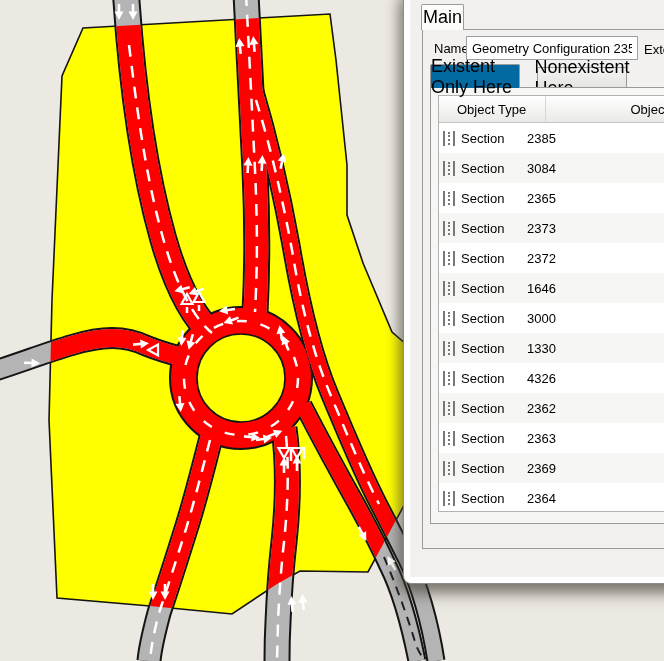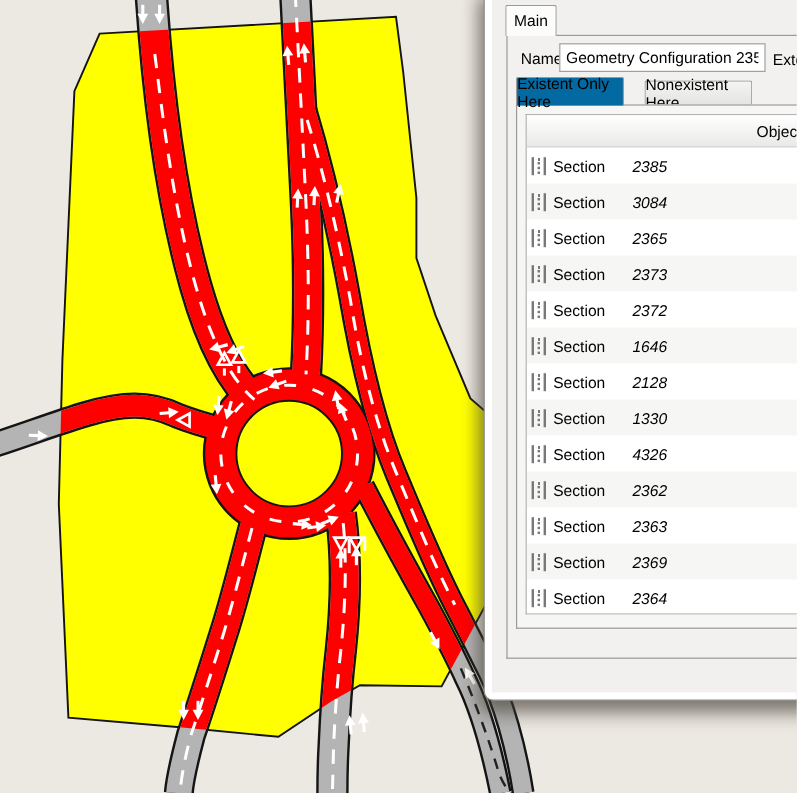--- a/index.html
+++ b/index.html
@@ -6,21 +6,21 @@
   body{font-family:"Liberation Sans",sans-serif;}
   #stage{position:relative;width:664px;height:661px;overflow:hidden;background:var(--background,#ece9e2);}
   #map-layer{position:absolute;left:0;top:0;width:664px;height:661px;}
 
   
   .dialog{position:absolute;left:403px;top:-10px;width:292px;height:594px;
     background:#ffffff;border:1px solid #8b8b8b;border-radius:0 0 0 8px;padding:6px;
     box-sizing:border-box;box-shadow:-5px 7px 12px rgba(70,65,55,.40),0 10px 16px rgba(70,65,55,.45);z-index:5;}
   .dlg-content{position:relative;width:100%;height:100%;background:#f1f0ee;}
   .tab{position:absolute;box-sizing:border-box;border:1px solid #9a9a9a;border-bottom:none;
-    border-radius:2px 2px 0 0;font-size:13px;color:#000;display:flex;align-items:center;justify-content:center;}
+    border-radius:2px 2px 0 0;font-size:18px;color:#000;display:flex;align-items:center;justify-content:center;}
   .tab-main{left:11px;top:7px;width:43px;height:26px;background:#fcfcfb;z-index:3;}
   .pane{position:absolute;box-sizing:border-box;border:1px solid #9a9a9a;background:#f2f1ef;}
   .pane-main{left:12px;top:32px;width:calc(100% - 12px);height:520px;border-right:none;}
   .name-label{position:absolute;left:11px;top:11px;font-size:13px;color:#000;}
   .name-input{position:absolute;left:43px;top:6px;width:172px;height:24px;box-sizing:border-box;
     border:1px solid #9f9f9f;background:#ffffff;font-size:13px;font-family:"Liberation Sans",sans-serif;
     padding:0 5px;color:#000;}
   .exter-label{position:absolute;left:221px;top:12px;font-size:13px;color:#000;white-space:nowrap;}
   .tab2-active{left:7px;top:34px;width:90px;height:24px;background:#0369a1;z-index:3;}
   .tab2-inactive{left:114px;top:37px;width:90px;height:21px;background:linear-gradient(#f4f4f3,#e3e3e1);z-index:1;}
@@ -33,21 +33,21 @@
     font-size:13px;color:#000;align-items:center;}
   .th-type{width:107px;padding-left:18px;box-sizing:border-box;border-right:1px solid #d6d6d4;height:100%;
     display:flex;align-items:center;}
   .th-obj{flex:1;text-align:right;padding-right:20px;}
   .trow{display:flex;height:30px;align-items:center;font-size:13px;color:#000;background:#ffffff;}
   .trow:nth-child(even){background:#f6f6f5;}
   .handle{width:12px;height:15px;margin-left:4px;border-left:2px solid #787878;border-right:2px solid #787878;
     position:relative;display:inline-block;box-sizing:border-box;}
   .handle::after{content:"";position:absolute;left:3px;top:1px;bottom:1px;border-left:2px dotted #787878;}
   .tcell-type{margin-left:6px;width:52px;}
-  .tcell-id{margin-left:14px;font-style:italic;}
+  .tcell-id{margin-left:14px;}
 </style>
 </head>
 <body>
 
 <div id="stage">
 
   <div id="map-layer">
     <svg width="664" height="661" viewBox="0 0 664 661" xmlns="http://www.w3.org/2000/svg">
       <defs>
         <clipPath id="polyclip">
@@ -243,20 +243,21 @@
         <span class="name-label">Name:</span>
         <input class="name-input" type="text" value="Geometry Configuration 2354" style="">
         <span class="exter-label">Exter</span>
 
         <div class="tab tab2-active">Existent Only Here</div>
         <div class="tab tab2-inactive">Nonexistent Here</div>
 
         <div class="pane pane-tab2">
           <div class="obj-table">
             <div class="thead">
+              <div class="th-type">Object Type</div>
               <div class="th-obj">Object</div>
             </div>
             <div id="tbody">
   <div class="trow">
     <span class="handle"></span>
     <span class="tcell-type">Section</span>
     <span class="tcell-id">2385</span>
   </div>
 
   <div class="trow">
@@ -285,21 +286,21 @@
 
   <div class="trow">
     <span class="handle"></span>
     <span class="tcell-type">Section</span>
     <span class="tcell-id">1646</span>
   </div>
 
   <div class="trow">
     <span class="handle"></span>
     <span class="tcell-type">Section</span>
-    <span class="tcell-id">2128</span>
+    <span class="tcell-id">3000</span>
   </div>
 
   <div class="trow">
     <span class="handle"></span>
     <span class="tcell-type">Section</span>
     <span class="tcell-id">1330</span>
   </div>
 
   <div class="trow">
     <span class="handle"></span>

